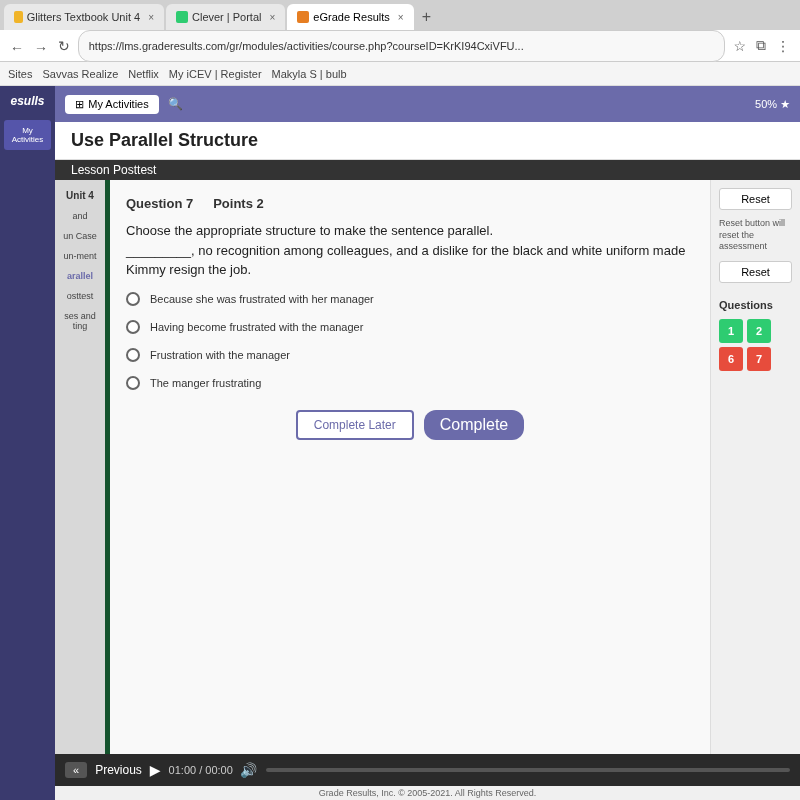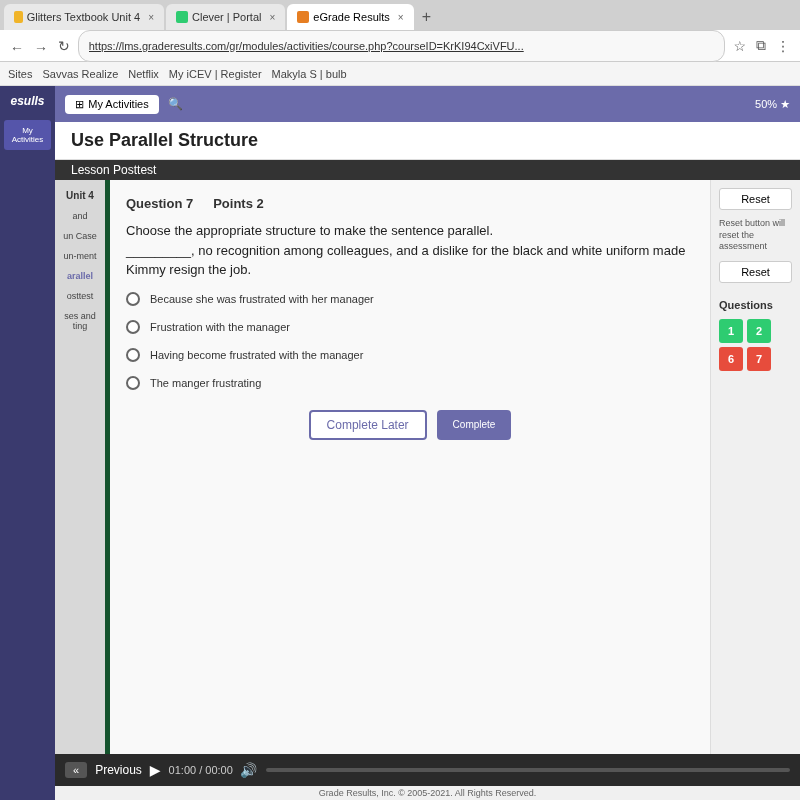--- a/index.html
+++ b/index.html
@@ -294,22 +294,22 @@
       padding: 6px 16px;
       border-radius: 4px;
       font-size: 12px;
       cursor: pointer;
     }
     .btn-complete {
       background: #6b6baa;
       border: none;
       color: #fff;
       padding: 6px 16px;
-      border-radius: 4px;
-      font-size: 10px;
+      border-radius: 12px;
+      font-size: 16px;
       cursor: pointer;
     }
 
     
     .right-panel {
       width: 90px;
       background: #f0f0f0;
       border-left: 1px solid #ddd;
       padding: 8px;
       display: flex;
@@ -440,21 +440,21 @@
       <span>eGrade Results</span>
       <span class="tab-close">×</span>
     </div>
     <button class="new-tab-btn">+</button>
   </div>
 
   <div class="address-bar">
     <button class="nav-btn">←</button>
     <button class="nav-btn">→</button>
     <button class="nav-btn">↻</button>
-    <input type="text" class="address-bar" style="flex: 1 1 0%; border: 1px solid rgb(204, 204, 204); border-radius: 12px; padding: 2px 10px; font-size: 11px; text-decoration: underline;" value="https://lms.graderesults.com/gr/modules/activities/course.php?courseID=KrKI94CxiVFU...">
+    <input type="text" class="address-bar" style="flex: 1 1 0%; border: 1px solid rgb(204, 204, 204); border-radius: 12px; padding: 2px 10px; font-size: 11px;" value="https://lms.graderesults.com/gr/modules/activities/course.php?courseID=KrKI94CxiVFU...">
     <button class="nav-btn">☆</button>
     <button class="nav-btn">⧉</button>
     <button class="nav-btn">⋮</button>
   </div>
 
   <div class="bookmarks-bar">
     <span class="bookmark-item">Sites</span>
     <span class="bookmark-item">Savvas Realize</span>
     <span class="bookmark-item">Netflix</span>
     <span class="bookmark-item">My iCEV | Register</span>
@@ -511,26 +511,26 @@
 
         <div class="answer-options">
 
           <div class="answer-option">
             <div class="radio-circle"></div>
             <span class="option-text">Because she was frustrated with her manager</span>
           </div>
 
           <div class="answer-option">
             <div class="radio-circle"></div>
-            <span class="option-text">Frustration with the manager</span>
+            <span class="option-text">Having become frustrated with the manager</span>
           </div>
 
           <div class="answer-option">
             <div class="radio-circle"></div>
-            <span class="option-text">Having become frustrated with the manager</span>
+            <span class="option-text">Frustration with the manager</span>
           </div>
 
           <div class="answer-option">
             <div class="radio-circle"></div>
             <span class="option-text">The manger frustrating</span>
           </div>
 
         </div>
 
         <div class="action-buttons">

